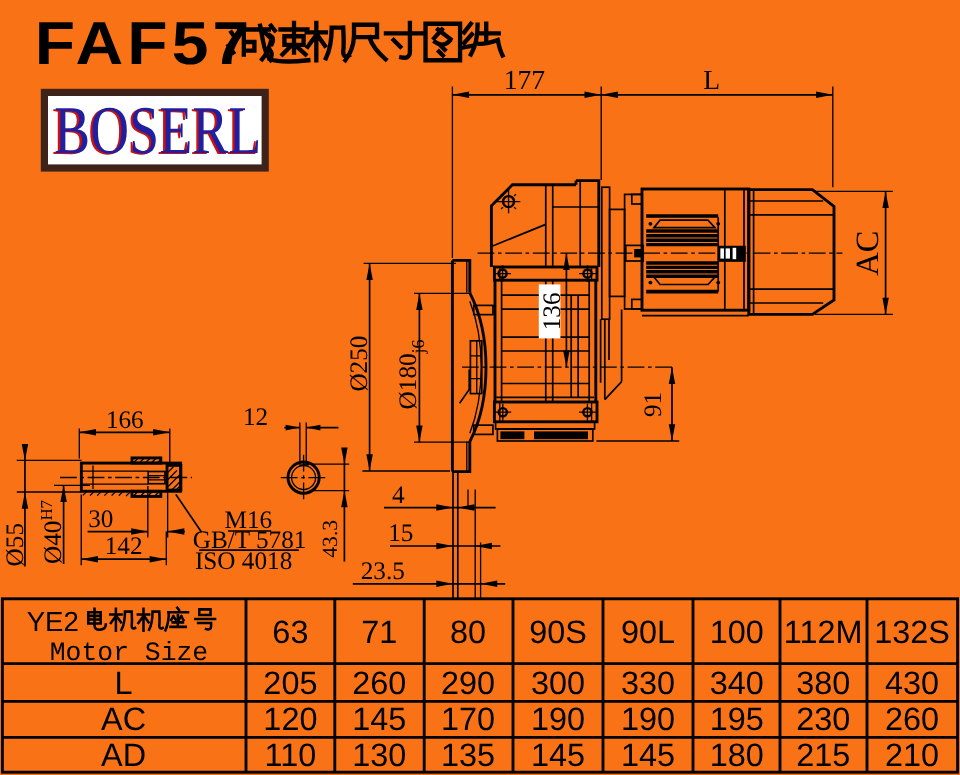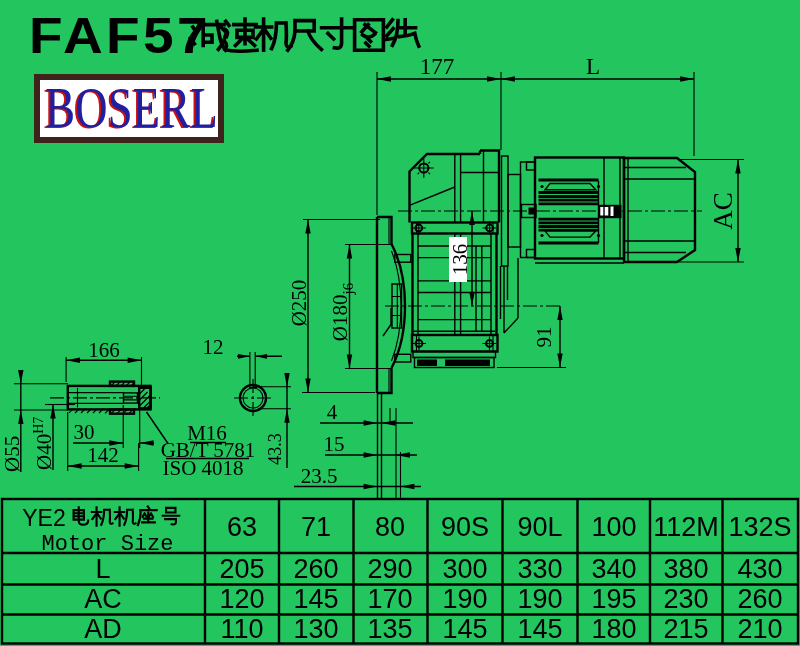--- a/index.html
+++ b/index.html
@@ -1,16 +1,16 @@
 <!DOCTYPE html>
 <html><head>
 <meta charset="utf-8">
 <style>
   html,body{margin:0;padding:0;background:#fff;}
-  #page{position:relative;width:800px;height:646px;background:#22c55e;overflow:hidden;}
+  #page{position:relative;width:800px;height:646px;background:#f97316;overflow:hidden;}
   .dim{font-family:"Liberation Serif",serif;font-size:21px;}
   .ln{stroke:#000;stroke-width:1.4;fill:none;}
   .thk{stroke:#000;stroke-width:2.4;fill:none;}
   .thn{stroke:#000;stroke-width:1.1;fill:none;}
   .cl{stroke:#000;stroke-width:1.1;fill:none;stroke-dasharray:14 3 3 3;}
   .arr{fill:#000;stroke:none;}
   .cjk{stroke:#000;fill:none;stroke-linecap:square;}
 </style>
 </head>
 <body>

